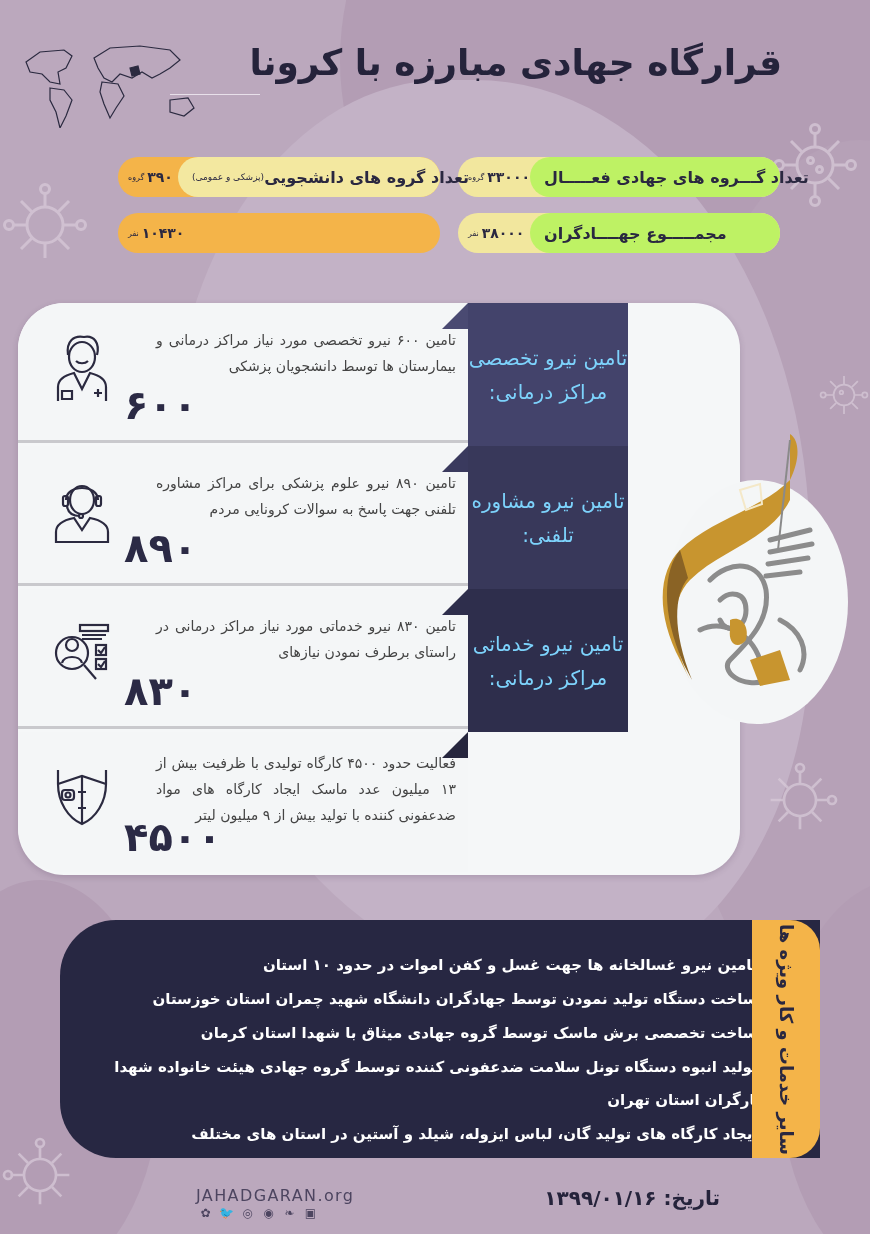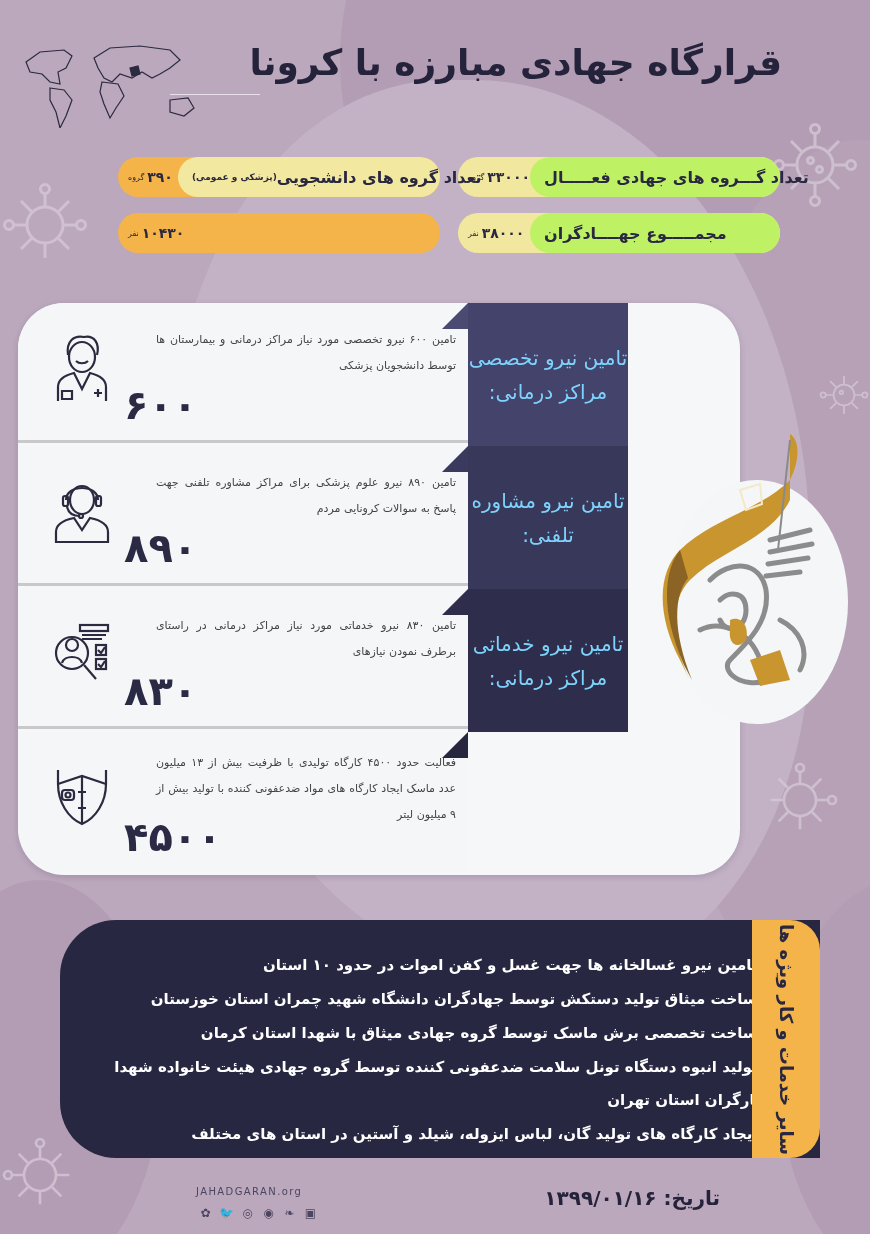--- a/index.html
+++ b/index.html
@@ -37,21 +37,21 @@
     position: absolute; right: 0; top: 0; height: 40px; border-radius: 20px;
     display: flex; align-items: center; justify-content: flex-end;
     padding: 0 14px; font-size: 16px; font-weight: bold; color: #2a2840; white-space: nowrap;
   }
   .pill .pill-value {
     position: absolute; left: 10px; top: 0; height: 40px;
     display: flex; align-items: center; gap: 3px; direction: rtl;
     font-size: 14px; font-weight: bold; color: #2a2840;
   }
   .pill .pill-unit { font-size: 8px; font-weight: normal; }
-  .pill .pill-note { font-size: 9px; font-weight: bold; }
+  .pill .pill-note { font-size: 9px; font-weight: normal; }
   .pill.orange { background: #f2e79e; }
   .pill.orange .pill-label { background: #bef264; width: 250px; }
   .pill.yellow { background: #f4b449; }
   .pill.yellow .pill-label { background: #f3e8a0; width: 262px; }
 
   
   .card {
     position: absolute; left: 18px; top: 303px; width: 722px; height: 572px;
     background: #f5f7f8; border-radius: 46px;
     box-shadow: 0 2px 6px rgba(60,40,70,.18);
@@ -68,21 +68,21 @@
     position: absolute; left: 450px; top: 0; width: 160px; height: 143px;
     display: flex; align-items: center; justify-content: center; text-align: center;
     color: #7dd3fc; font-size: 20px; font-weight: normal; line-height: 1.7;
   }
   .row .fold {
     position: absolute; left: 424px; top: 0; width: 0; height: 0;
     border-top: 26px solid transparent; border-right: 26px solid transparent;
   }
   .row .desc {
     position: absolute; right: 12px; top: 24px; width: 300px;
-    font-size: 11px; line-height: 26px; color: #444; text-align: justify; text-align-last: right;
+    font-size: 14px; line-height: 26px; color: #444; text-align: justify; text-align-last: right;
   }
   .row .bignum {
     position: absolute; left: 106px; bottom: 12px;
     font-size: 40px; font-weight: bold; color: #2b2a45; direction: rtl; letter-spacing: 1px;
   }
   .row .icon { position: absolute; left: 34px; top: 30px; width: 60px; height: 70px; color: #2b2a40; }
 
   
   .logo-circle {
     position: absolute; left: 666px; top: 480px; width: 182px; height: 244px;
@@ -107,21 +107,21 @@
   .services ul {
     list-style: none; position: absolute; right: 48px; top: 28px; width: 680px;
   }
   .services li {
     color: #ffffff; font-size: 15px; font-weight: bold; line-height: 33px; text-align: right;
   }
   .services li .star { color: #f4b449; margin-left: 6px; font-size: 16px; }
 
   
   .footer-site {
-    position: absolute; left: 196px; top: 1186px; font-size: 10px; color: #4d4560;
+    position: absolute; left: 196px; top: 1186px; font-size: 16px; color: #4d4560;
     letter-spacing: 1.4px; direction: ltr;
   }
   .footer-icons { position: absolute; left: 198px; top: 1206px; display: flex; gap: 6px; direction: ltr; }
   .footer-icons span { width: 15px; height: 15px; font-size: 12px; line-height: 15px; text-align: center; color: #4d4560; }
   .footer-date {
     position: absolute; right: 150px; top: 1186px; font-size: 20px; font-weight: bold; color: #25233b;
   }
 </style>
 </head>
 <body>
@@ -303,21 +303,21 @@
       <div class="desc" style="top:18px">فعالیت حدود ۴۵۰۰ کارگاه تولیدی با ظرفیت بیش از ۱۳ میلیون عدد ماسک ایجاد کارگاه های مواد ضدعفونی کننده با تولید بیش از ۹ میلیون لیتر</div>
       <div class="bignum">۴۵۰۰</div>
       <div class="fold" style="border-right-color:#26263e"></div>
     </div>
   </div>
 </div>
 
 <div class="services">
   <ul>
     <li><span class="star">*</span><span>تامین نیرو غسالخانه ها جهت غسل و کفن اموات در حدود ۱۰ استان</span></li>
-    <li><span class="star">*</span><span>ساخت میثاق تولید دستکش توسط جهادگران دانشگاه شهید چمران استان خوزستان</span></li>
+    <li><span class="star">*</span><span>ساخت دستگاه تولید نمودن توسط جهادگران دانشگاه شهید چمران استان خوزستان</span></li>
     <li><span class="star">*</span><span>ساخت تخصصی برش ماسک توسط گروه جهادی میثاق با شهدا استان کرمان</span></li>
     <li><span class="star">*</span><span>تولید انبوه دستگاه تونل سلامت ضدعفونی کننده توسط گروه جهادی هیئت خانواده شهدا ایثارگران استان تهران</span></li>
     <li><span class="star">*</span><span>ایجاد کارگاه های تولید گان، لباس ایزوله، شیلد و آستین در استان های مختلف</span></li>
   </ul>
 </div>
 <div class="services-tab">
   <span>سایر خدمات و کار ویژه ها</span>
 </div>
 
 <div class="footer-site">JAHADGARAN.org</div>

